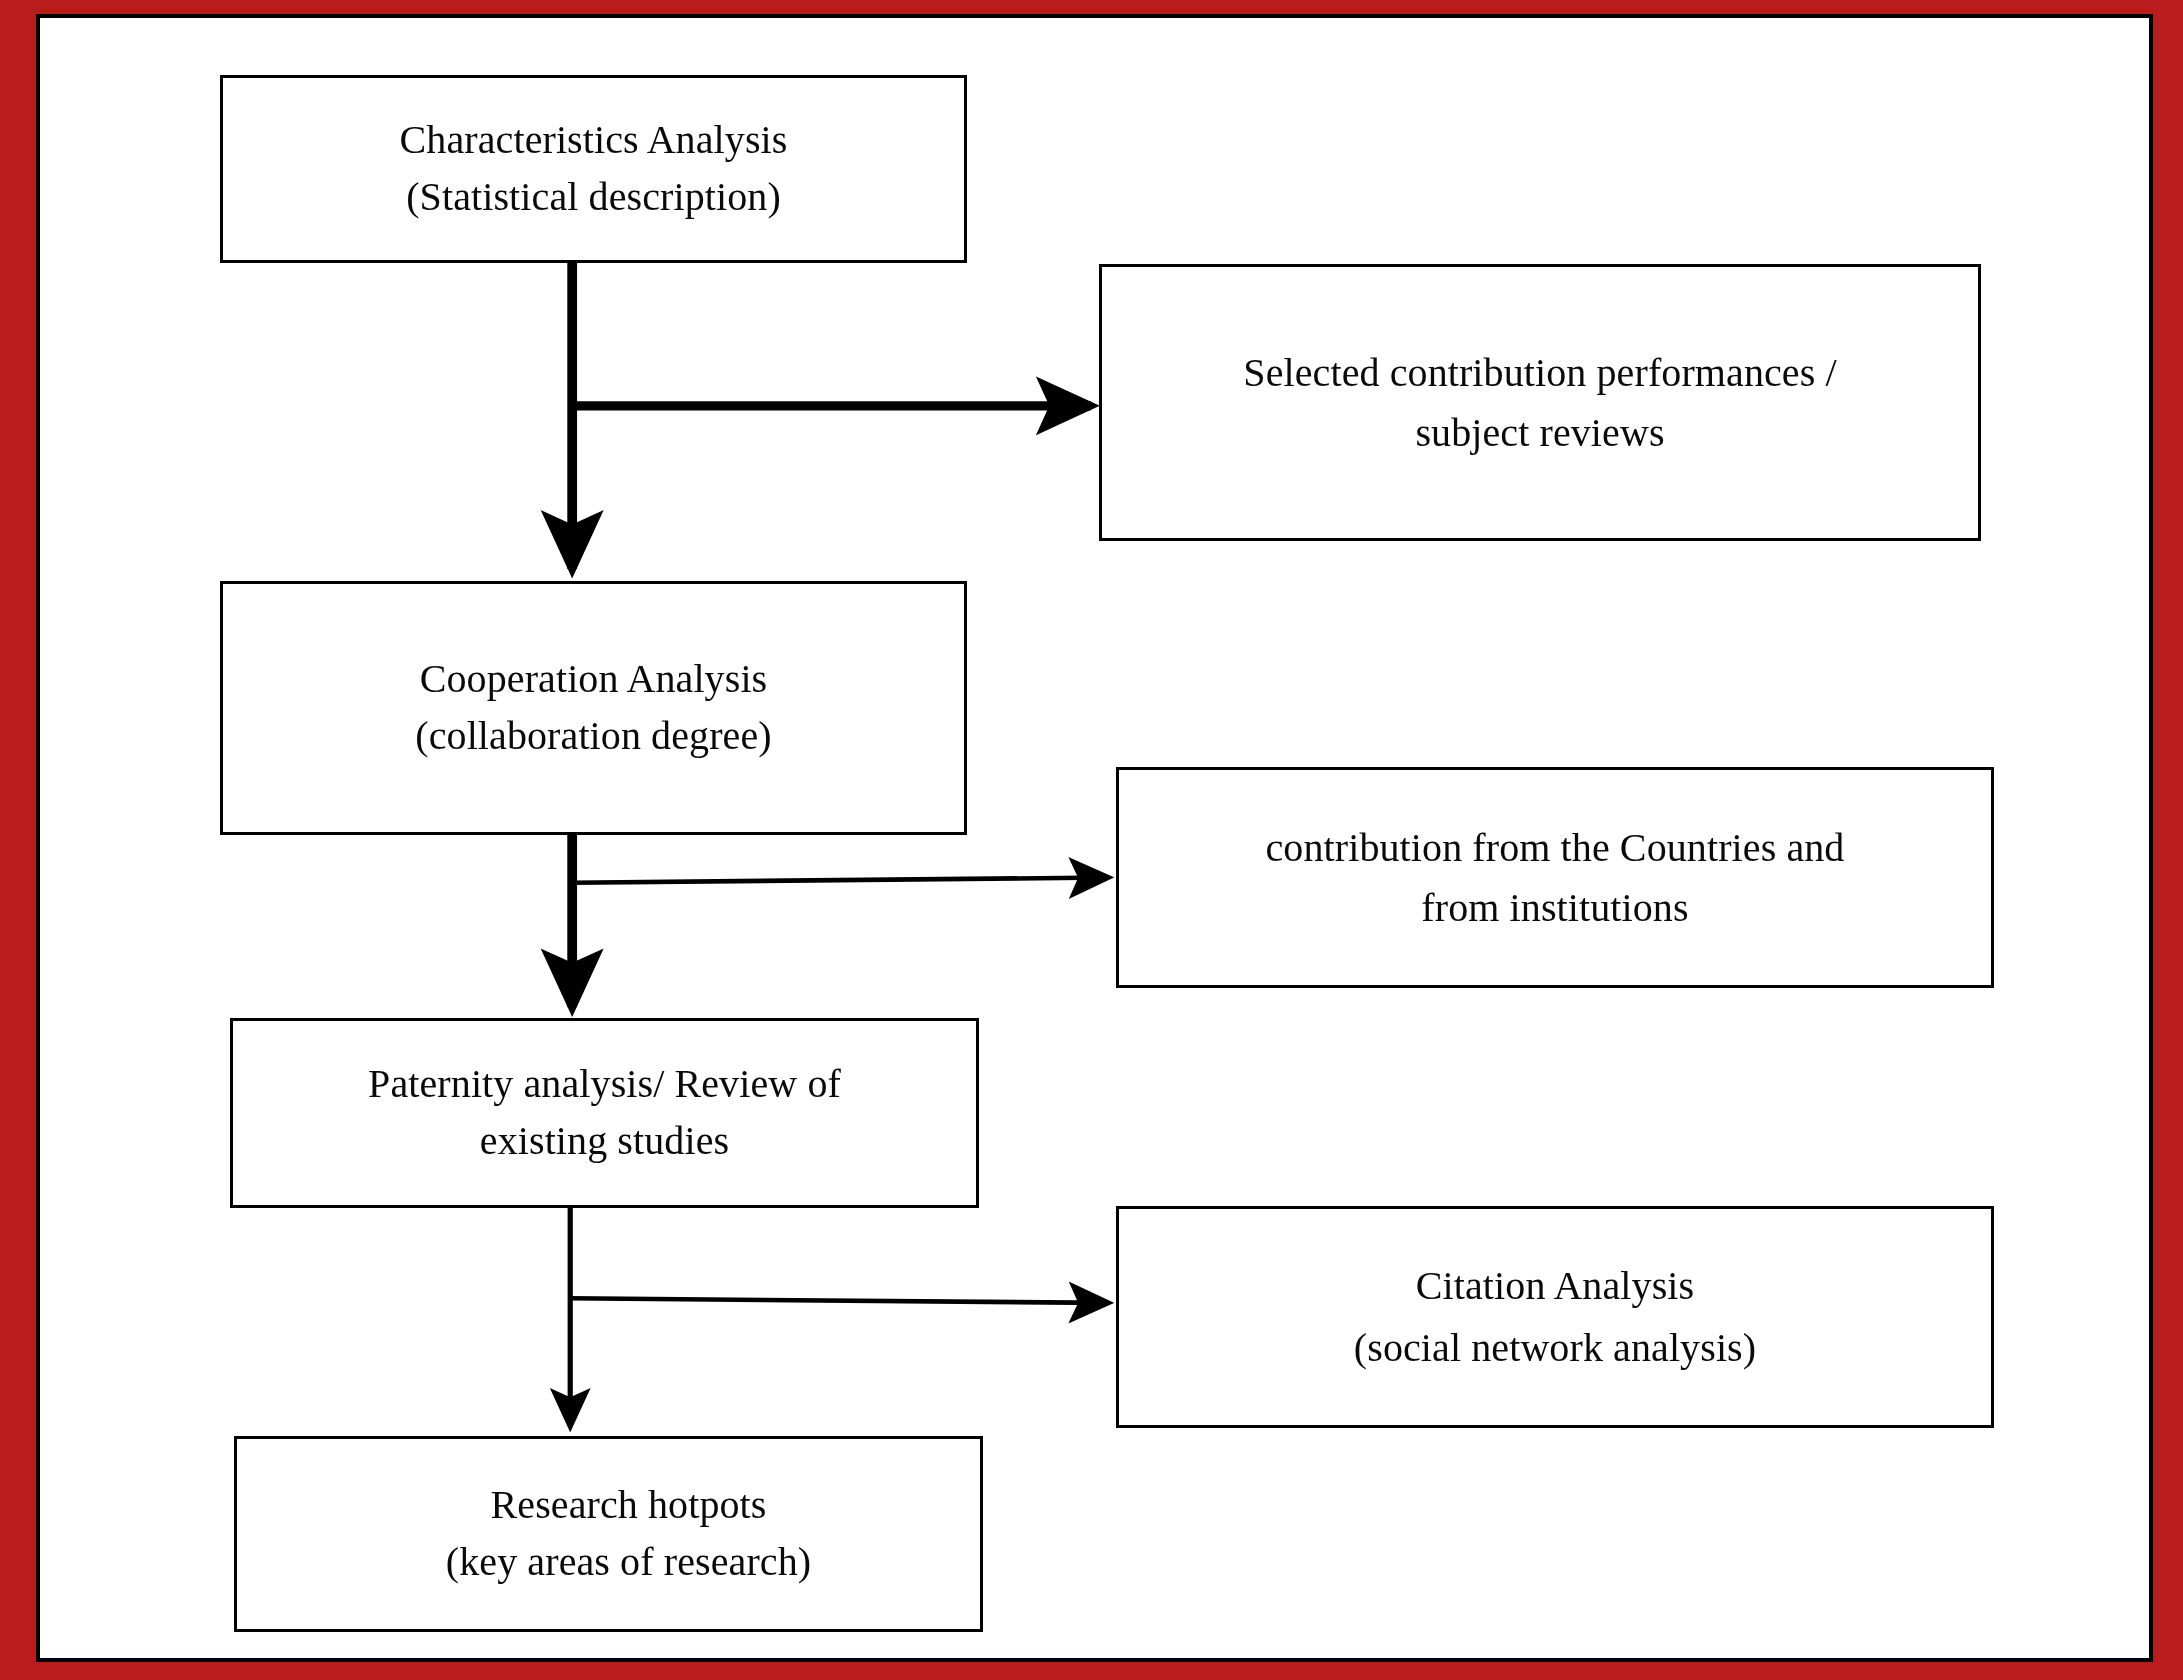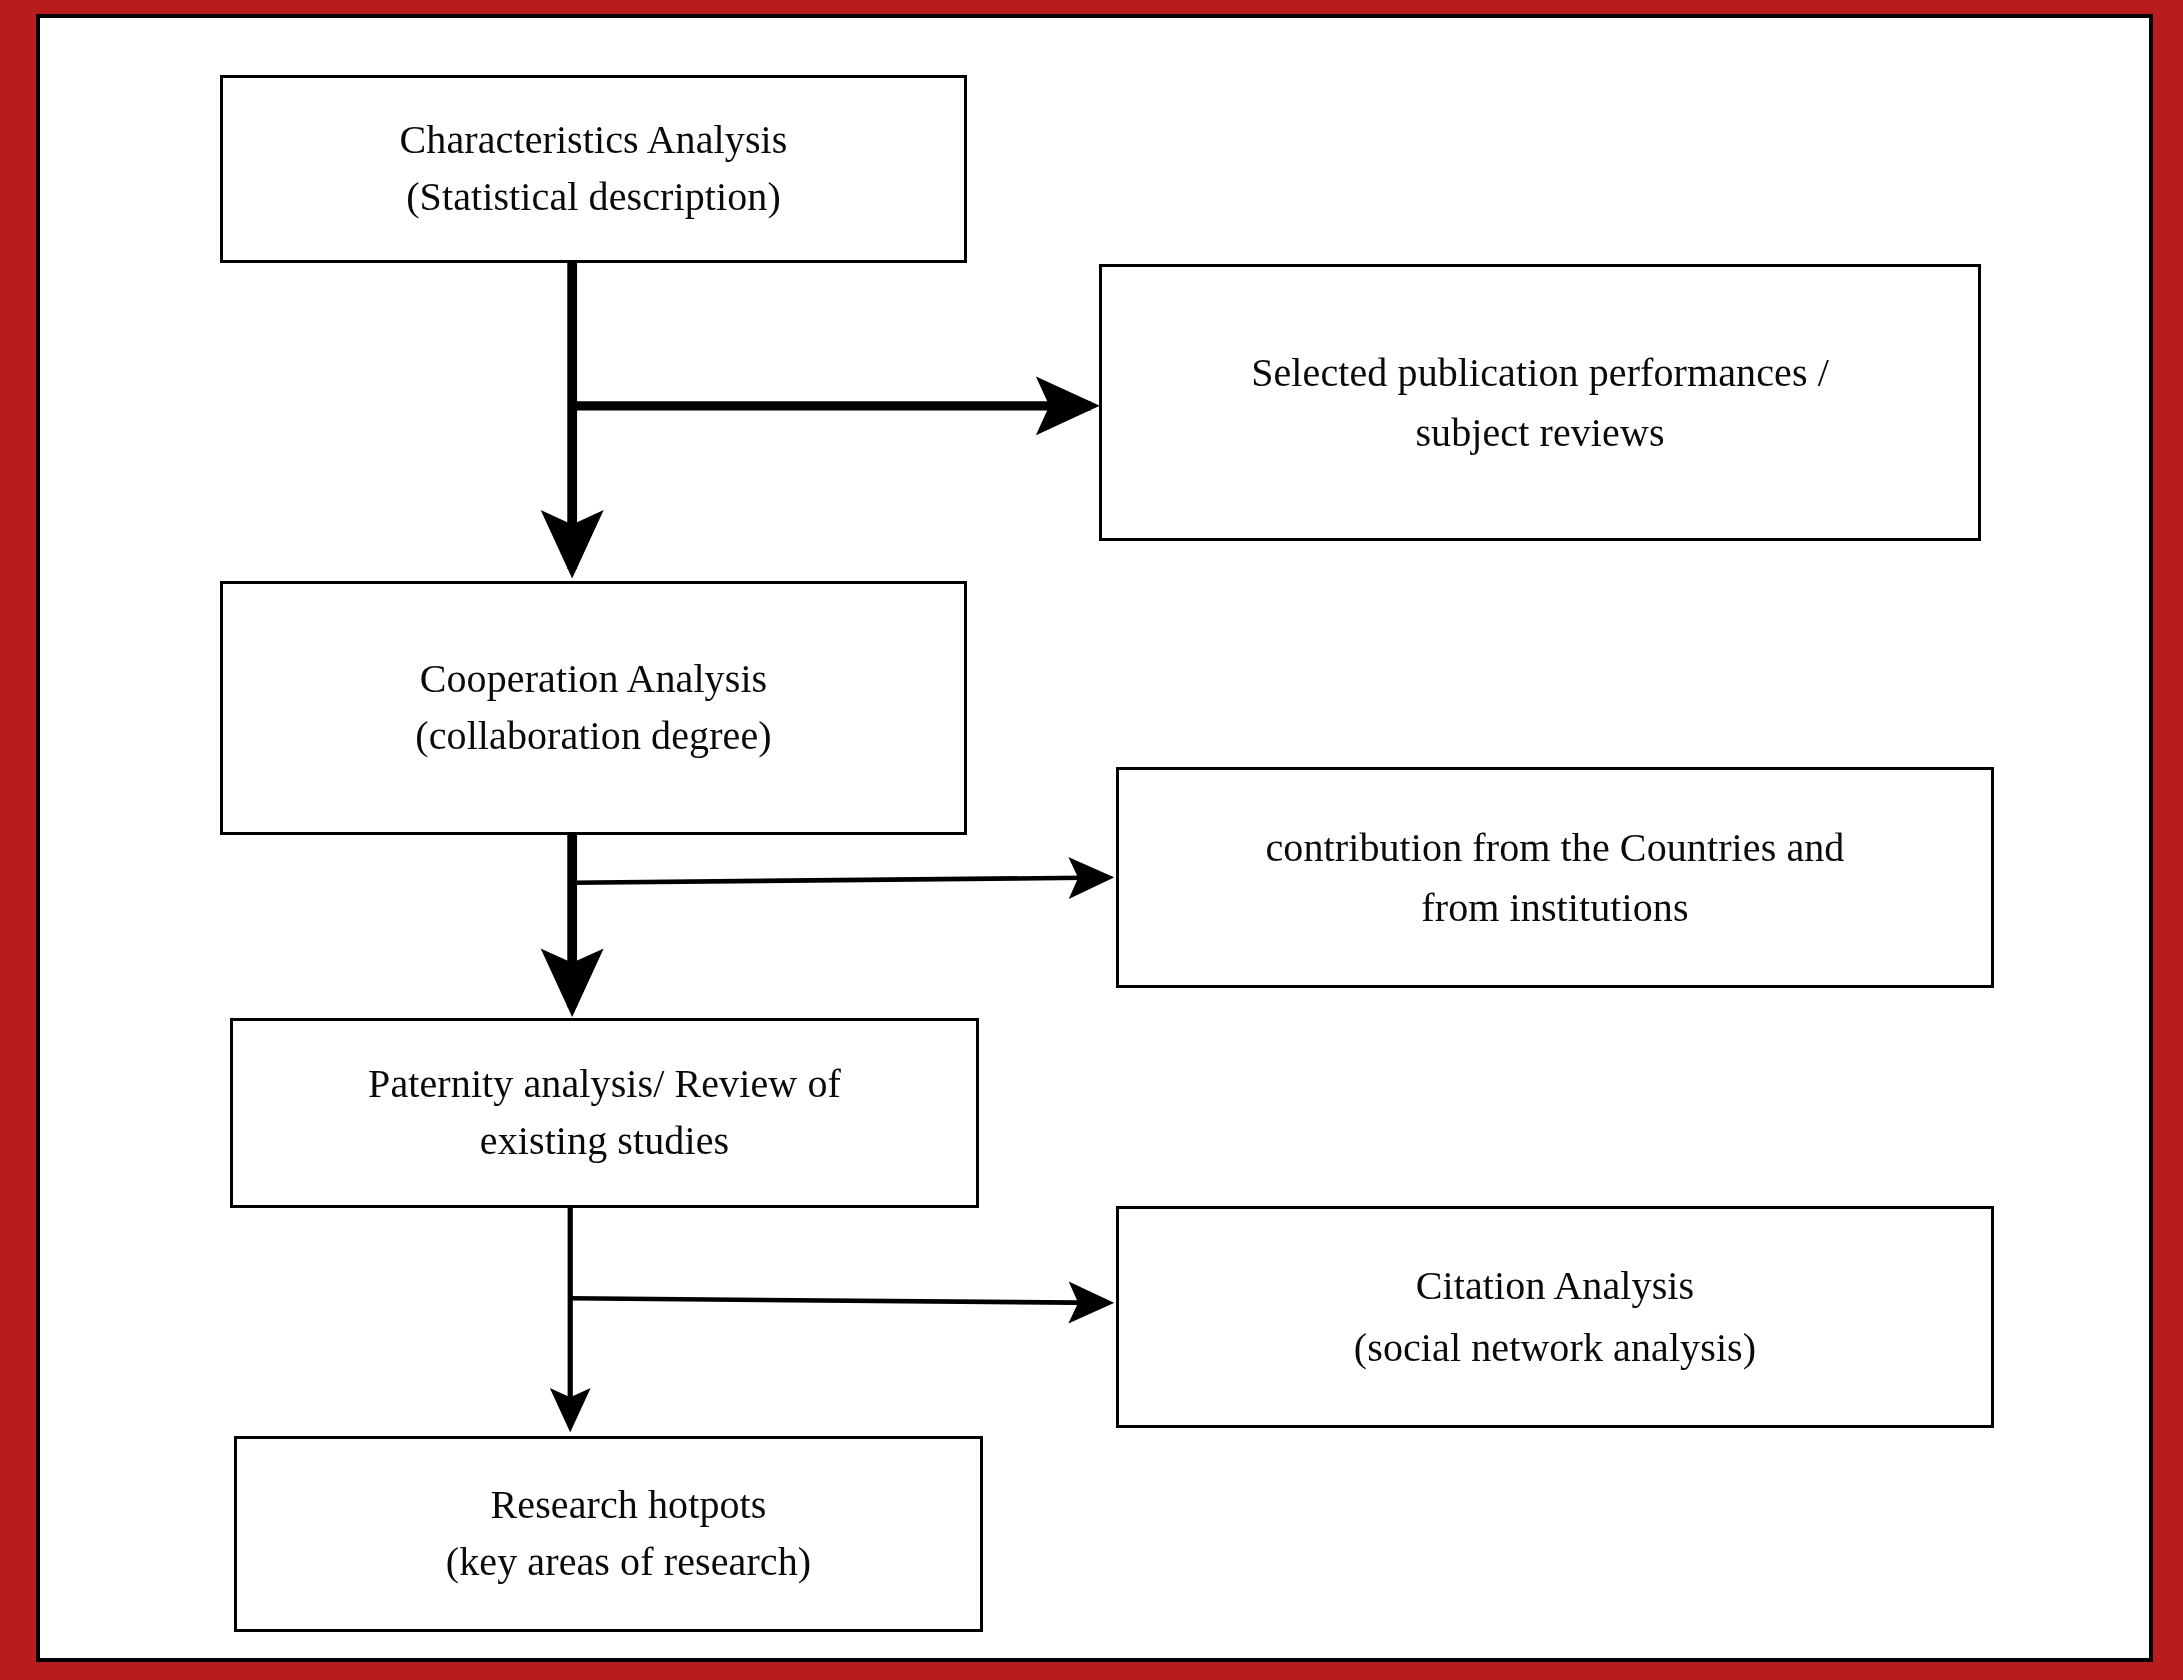--- a/index.html
+++ b/index.html
@@ -116,21 +116,21 @@
       <line x1="874" y1="1990" x2="1698" y2="1997" stroke="#000000" stroke-width="7" marker-end="url(#ah-thin)"></line>
     </g>
   </svg>
 
   <div class="flow-box" id="box-characteristics">
     <span class="line">Characteristics Analysis</span>
     <span class="line">(Statistical description)</span>
   </div>
 
   <div class="flow-box" id="box-selected-pub">
-    <span class="line">Selected publication performances /</span>
+    <span class="line">Selected contribution performances /</span>
     <span class="line">subject reviews</span>
   </div>
 
   <div class="flow-box" id="box-cooperation">
     <span class="line">Cooperation Analysis</span>
     <span class="line">(collaboration degree)</span>
   </div>
 
   <div class="flow-box" id="box-contribution">
     <span class="line">contribution from the Countries and</span>

